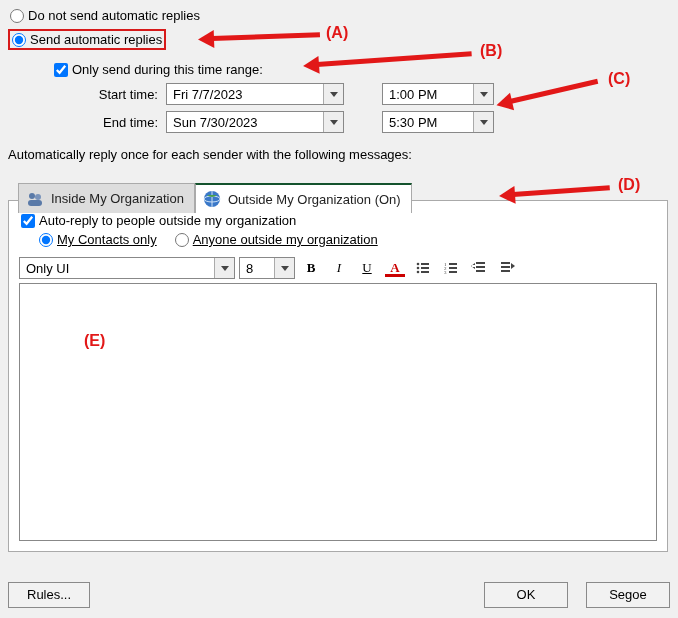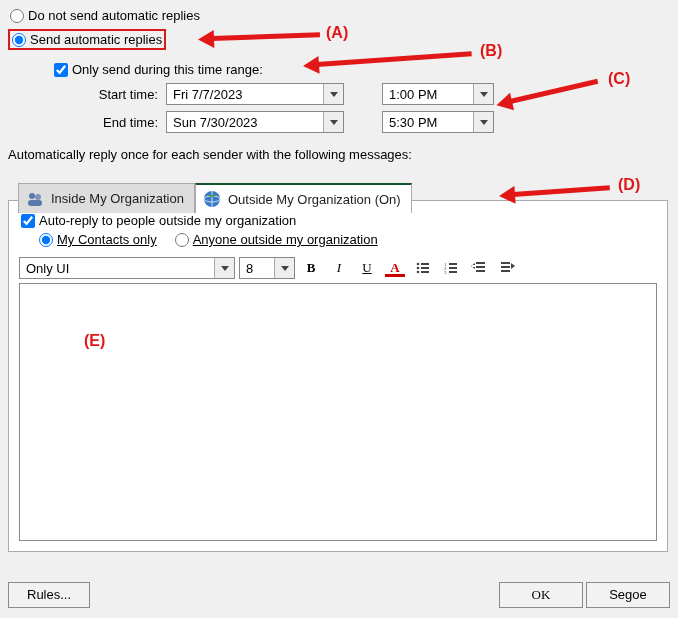--- a/index.html
+++ b/index.html
@@ -142,31 +142,32 @@
       height: 258px;
       border: 1px solid #888;
       background: #fff;
       position: relative;
     }
     .bottom-bar {
       position: absolute;
       left: 8px; right: 8px; bottom: 10px;
       display: flex;
       align-items: flex-start;
+      gap: 8px;
     }
     .btn {
       background: #f2f2f2;
       border: 1px solid #8a8a8a;
       padding: 4px 18px;
       min-width: 80px;
       text-align: center;
       height: 26px;
       line-height: 16px;
     }
-    .btn.ok { margin-left: auto; margin-right: 3px; min-width:84px;font-family:Liberation Serif, serif;}
+    .btn.ok { margin-left: auto; margin-right: 10px; min-width:84px;}
     .btn.cancel { min-width:84px; }
     
     .arrow {
       position: absolute;
       background: #e21818;
       height: 5px;
       transform-origin: left center;
     }
     .arrow::before {
       content:"";

